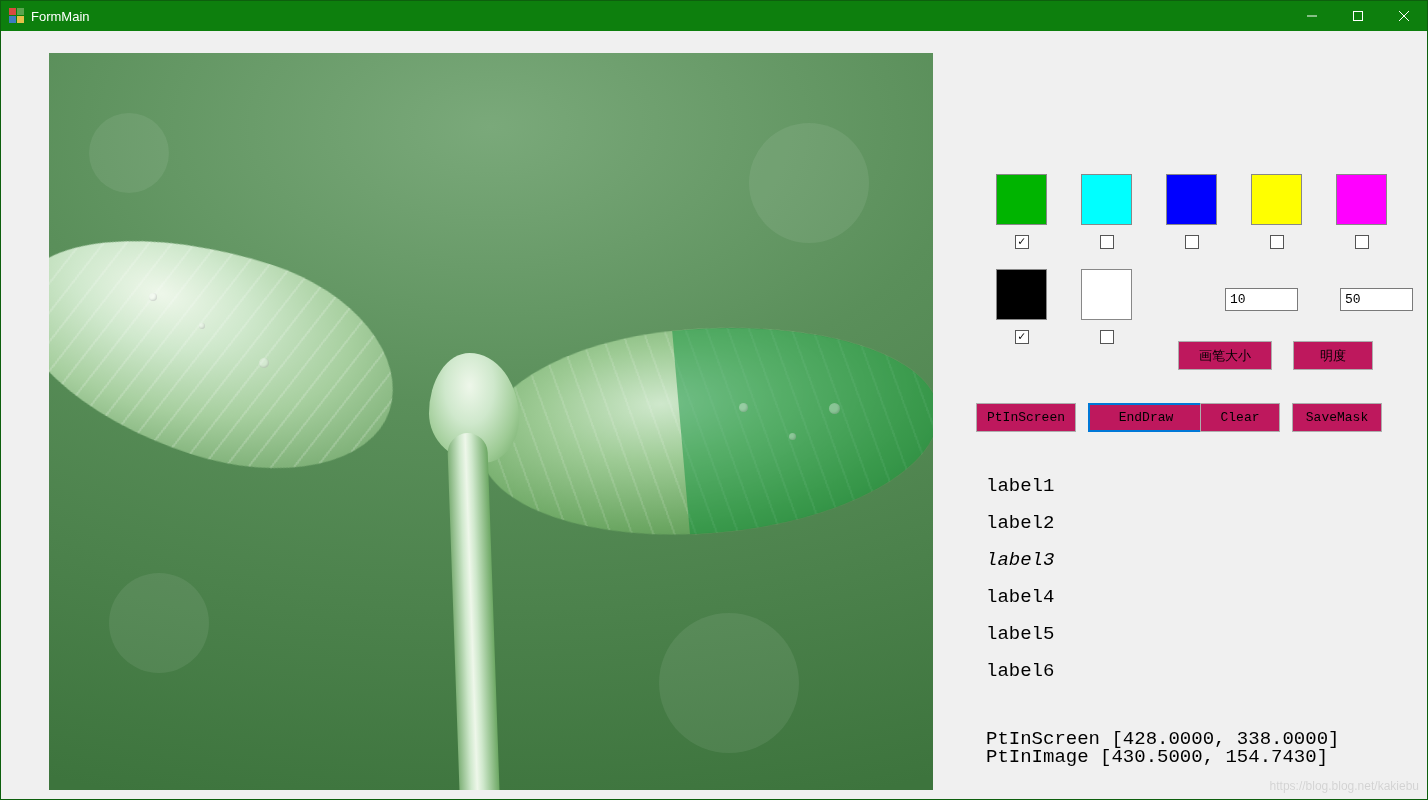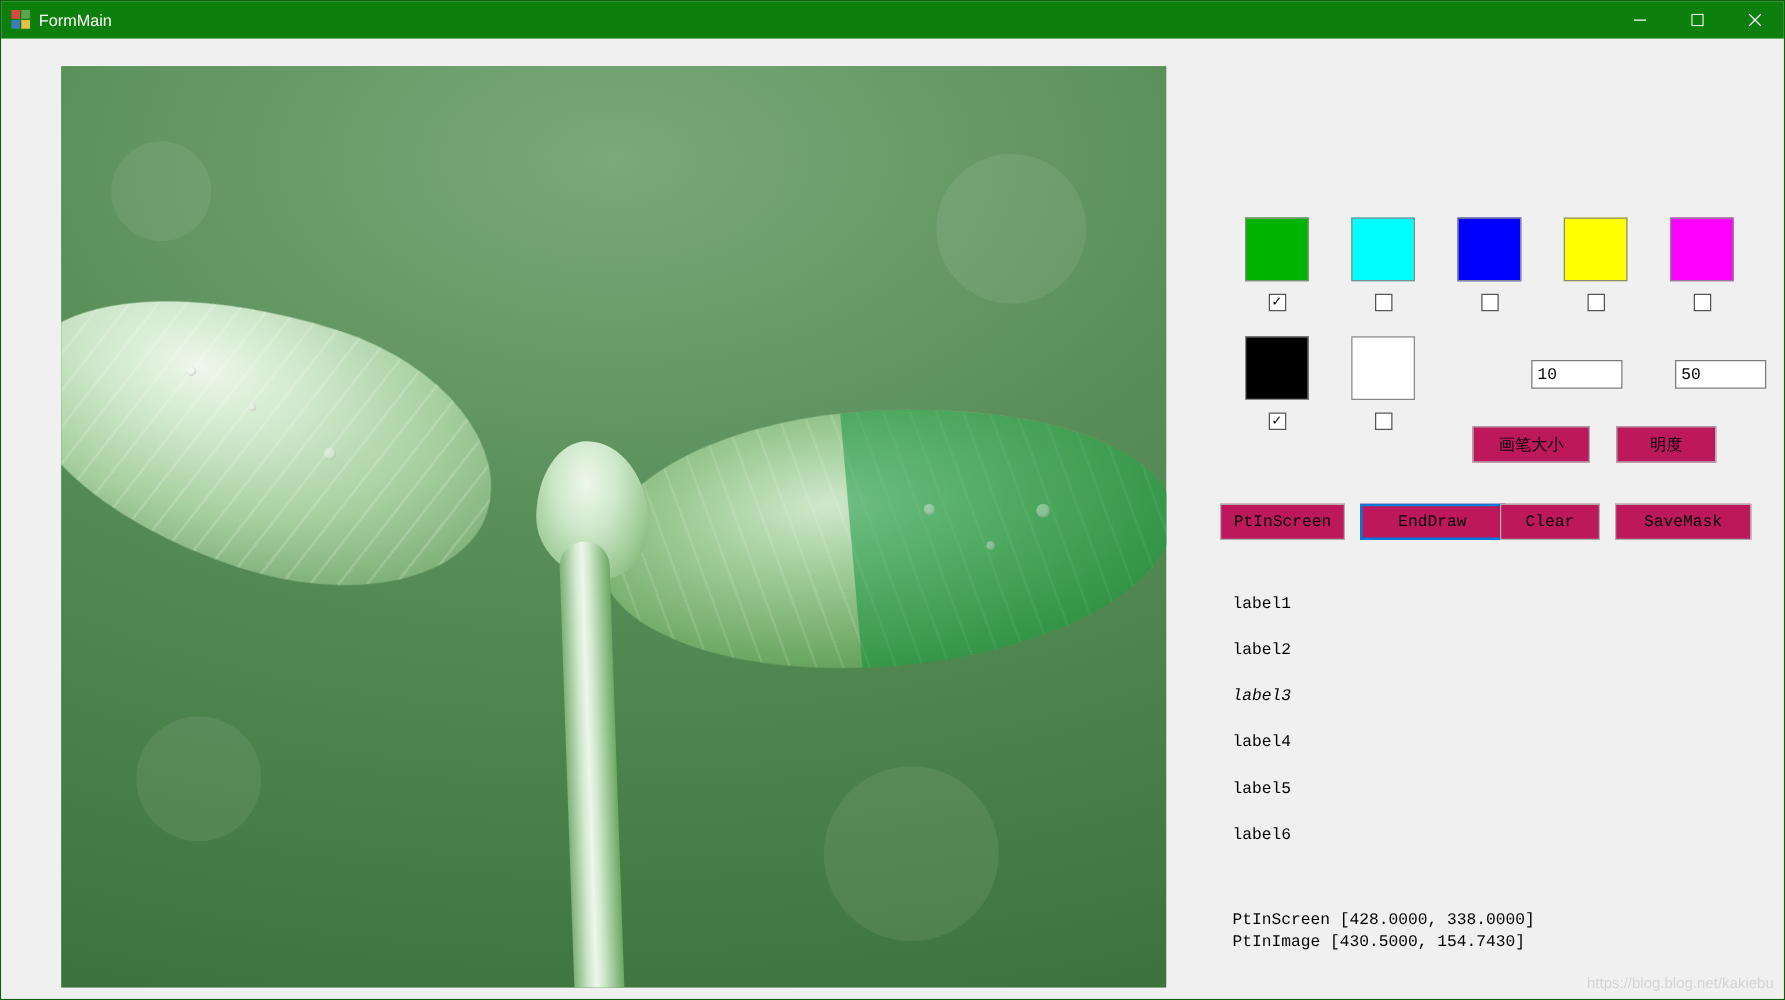--- a/index.html
+++ b/index.html
@@ -166,21 +166,21 @@
     display:flex; align-items:center; justify-content:center;
     font-size:13px; font-family:inherit;
     box-sizing:border-box;
     padding:0 4px;
   }
   .btn.focus {
     border:2px solid #0078d7;
   }
   .lbl {
     position:absolute; left:10px;
-    font-size:13px; white-space:pre;
+    font-size:19px; white-space:pre;
   }
   .abs { position:absolute; }
   .watermark {
     position:absolute; right:8px; bottom:6px;
     color: rgba(0,0,0,0.12);
     font-family: Arial, sans-serif;
     font-size:12px;
   }
 </style>
 </head>
@@ -279,21 +279,21 @@
 
       <input class="numin abs" style="left: 205px; top: 257px;" value="10">
       <input class="numin abs" style="left: 320px; top: 257px;" value="50">
 
       <div class="btn abs" style="left:202px; top:310px; width:94px;">画笔大小</div>
       <div class="btn abs" style="left:317px; top:310px; width:80px;">明度</div>
 
       <div class="btn abs" style="left:0px;   top:372px; width:100px;">PtInScreen</div>
       <div class="btn focus abs" style="left:112px; top:372px; width:116px;">EndDraw</div>
       <div class="btn abs" style="left:224px; top:372px; width:80px;">Clear</div>
-      <div class="btn abs" style="left:316px; top:372px; width:109px;">SaveMask</div>
+      <div class="btn abs" style="left:316px; top:372px; width:90px;">SaveMask</div>
 
       <div class="lbl" style="top:444px;">label1</div>
       <div class="lbl" style="top:481px;">label2</div>
       <div class="lbl" style="top:518px;font-style:italic;">label3</div>
       <div class="lbl" style="top:555px;">label4</div>
       <div class="lbl" style="top:592px;">label5</div>
       <div class="lbl" style="top:629px;text-align:center;">label6</div>
 
       <div class="lbl" style="top:697px;">PtInScreen [428.0000, 338.0000]</div>
       <div class="lbl" style="top:715px;">PtInImage [430.5000, 154.7430]</div>

